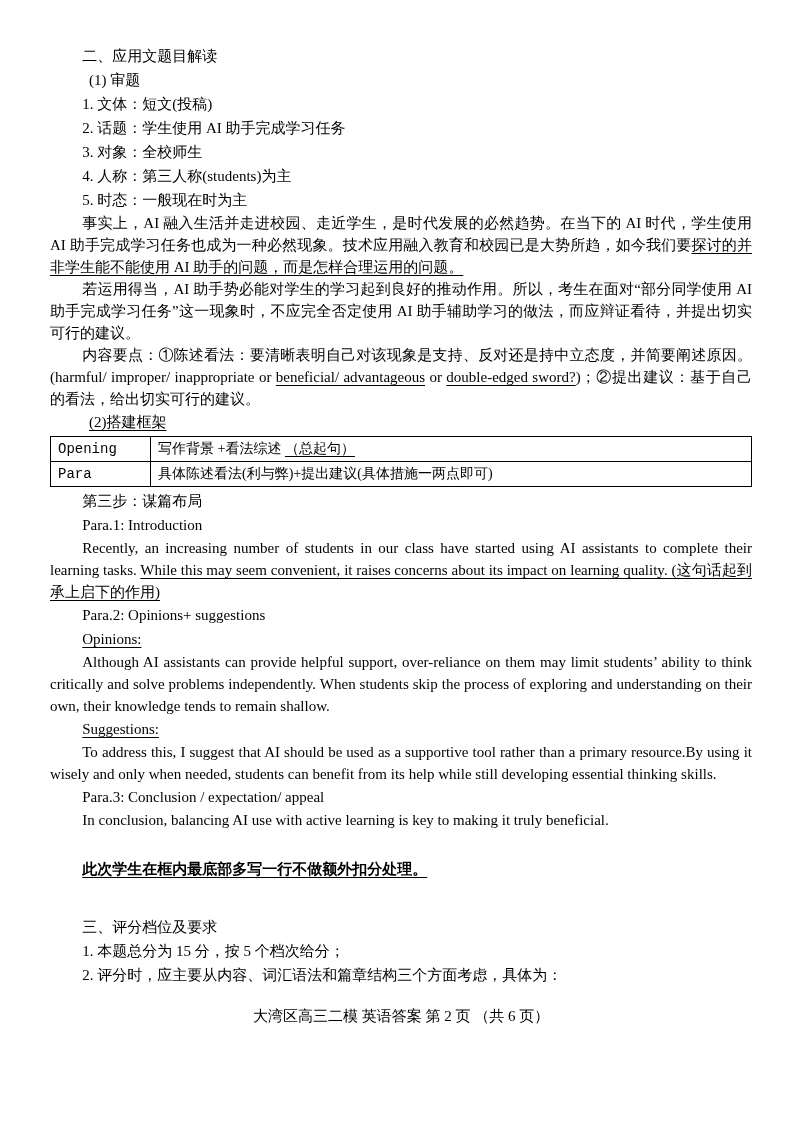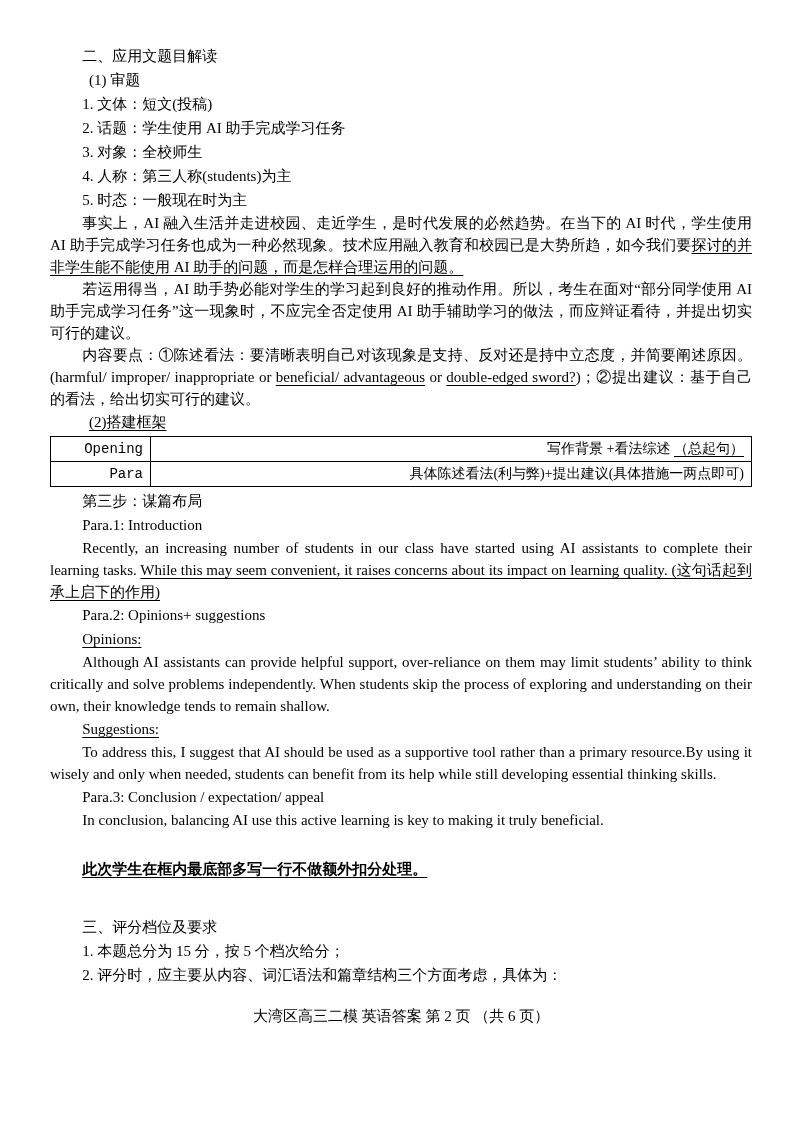--- a/index.html
+++ b/index.html
@@ -28,21 +28,20 @@
     width: 100%; border-collapse: collapse;
     margin: 2px 0 2px 0;
   }
   table.framework td {
     border: 1px solid #000;
     height: 25px;
     padding: 1px 7px;
     font-size: 14px;
     line-height: 22px;
     vertical-align: middle;
-    text-align: right;
   }
   td.key {
     width: 100px;
     font-family: "Liberation Mono", "DejaVu Sans Mono", monospace;
     font-size: 14px;
   }
   .note-wrap { margin-top: 26px; }
   .sec3 { margin-top: 34px; }
   .footer {
     text-align: center;
@@ -91,21 +90,21 @@
 
   <p class="line ind">Para.2: Opinions+ suggestions</p>
 
   <p class="line ind"><span class="ul">Opinions:</span></p>
   <p class="para">Although AI assistants can provide helpful support, over-reliance on them may limit students’ ability to think critically and solve problems independently. When students skip the process of exploring and understanding on their own, their knowledge tends to remain shallow.</p>
 
   <p class="line ind"><span class="ul">Suggestions:</span></p>
   <p class="para">To address this, I suggest that AI should be used as a supportive tool rather than a primary resource.By using it wisely and only when needed, students can benefit from its help while still developing essential thinking skills.</p>
 
   <p class="line ind">Para.3: Conclusion / expectation/ appeal</p>
-  <p class="para">In conclusion, balancing AI use this active learning is key to making it truly beneficial.</p>
+  <p class="para">In conclusion, balancing AI use with active learning is key to making it truly beneficial.</p>
 
   <p class="line ind note-wrap"><span class="ul bold">此次学生在框内最底部多写一行不做额外扣分处理。</span></p>
 
   <p class="line ind sec3">三、评分档位及要求</p>
   <p class="line ind">1. 本题总分为 15 分，按 5 个档次给分；</p>
   <p class="line ind">2. 评分时，应主要从内容、词汇语法和篇章结构三个方面考虑，具体为：</p>
 
   <p class="footer">大湾区高三二模 英语答案 第 2 页 （共 6 页）</p>
 
 </div>

